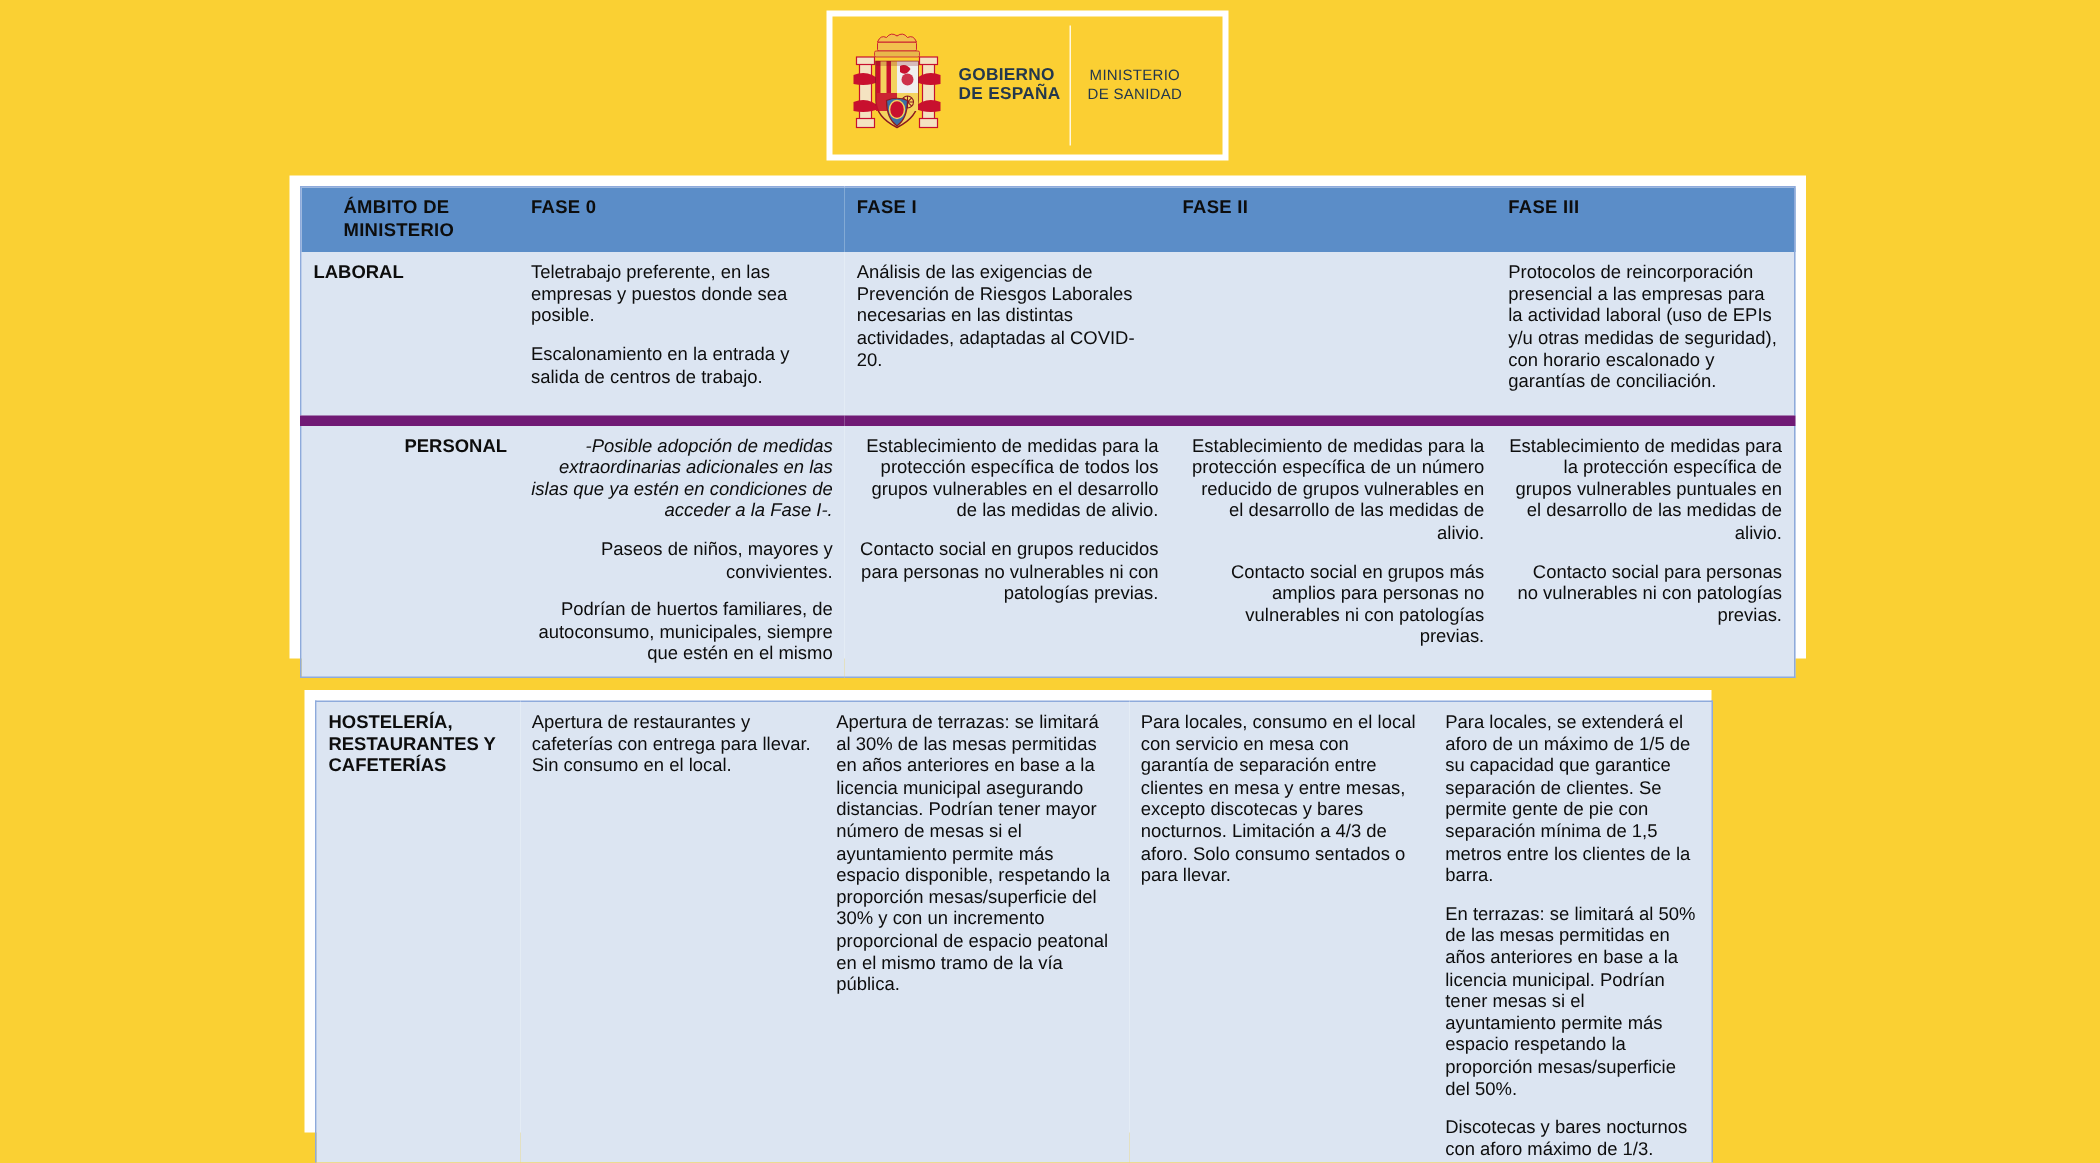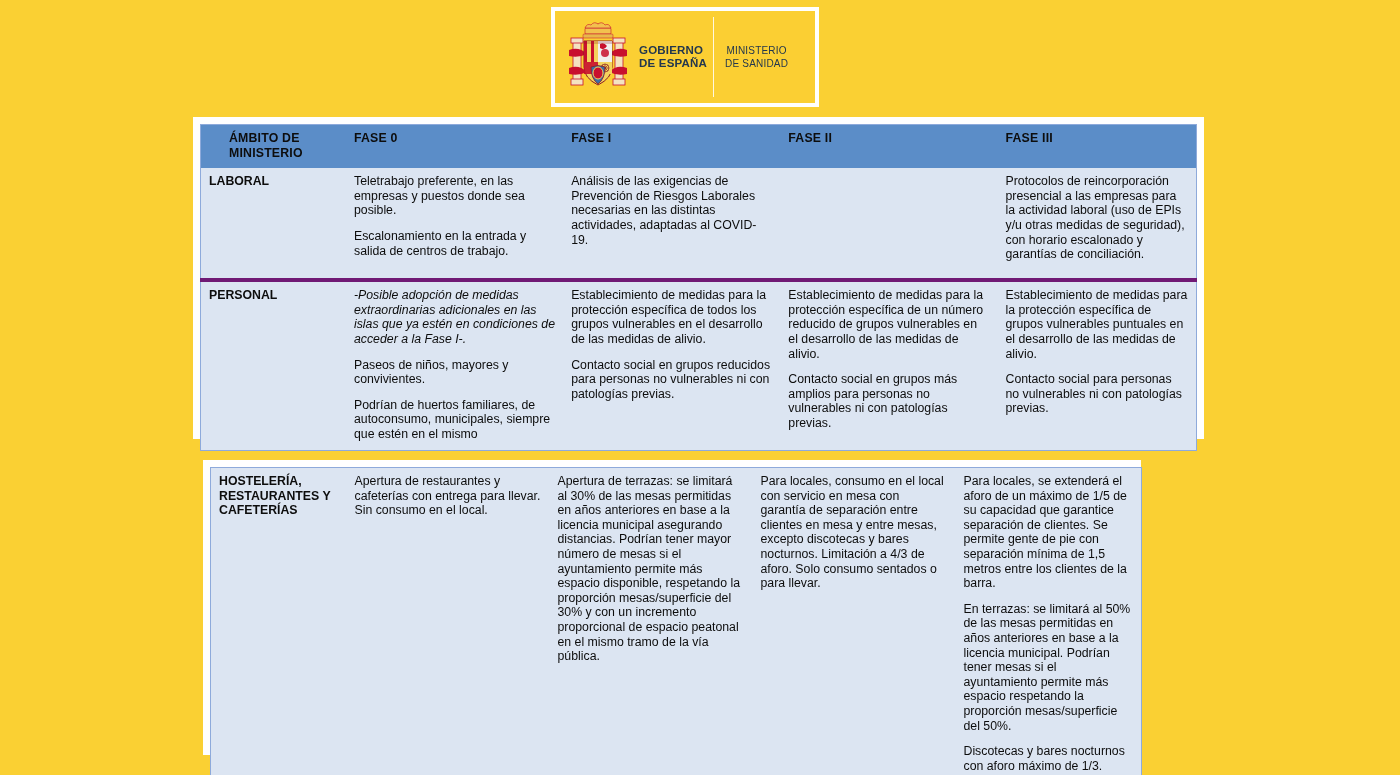--- a/index.html
+++ b/index.html
@@ -99,21 +99,21 @@
     color: #ffffff;
     font-size: 12.5px;
     font-weight: bold;
     text-align: center;
     padding: 8px 6px 9px 6px;
     line-height: 14px;
     letter-spacing: .2px;
   }
   thead th.col-ambito { text-align: left; padding-left: 28px; }
 
-  tbody tr.row-sep td { border-top: 4px solid #701a75; }
+  tbody tr.row-sep td { border-top: 7px solid #701a75; text-align: right; }
 
   td.label-cell {
     font-weight: bold;
     font-size: 12.4px;
     line-height: 15px;
     padding-left: 10px;
     border-right: 1px solid #8eaadb;
   }
   td.body-cell p { margin: 0 0 11px 0; }
   td.body-cell p:last-child { margin-bottom: 0; }
@@ -205,21 +205,21 @@
       </tr>
     </thead>
     <tbody>
       <tr class="r1-h">
         <td class="label-cell">LABORAL</td>
         <td class="body-cell">
           <p>Teletrabajo preferente, en las empresas y puestos donde sea posible.</p>
           <p>Escalonamiento en la entrada y salida de centros de trabajo.</p>
         </td>
         <td class="body-cell">
-          <p>Análisis de las exigencias de Prevención de Riesgos Laborales necesarias en las distintas actividades, adaptadas al COVID-19.</p>
+          <p>Análisis de las exigencias de Prevención de Riesgos Laborales necesarias en las distintas actividades, adaptadas al COVID-20.</p>
         </td>
         <td class="body-cell"></td>
         <td class="body-cell">
           <p>Protocolos de reincorporación presencial a las empresas para la actividad laboral (uso de EPIs y/u otras medidas de seguridad), con horario escalonado y garantías de conciliación.</p>
         </td>
       </tr>
       <tr class="r2-h row-sep">
         <td class="label-cell">PERSONAL</td>
         <td class="body-cell">
           <p class="ital">-Posible adopción de medidas extraordinarias adicionales en las islas que ya estén en condiciones de acceder a la Fase I-.</p>

